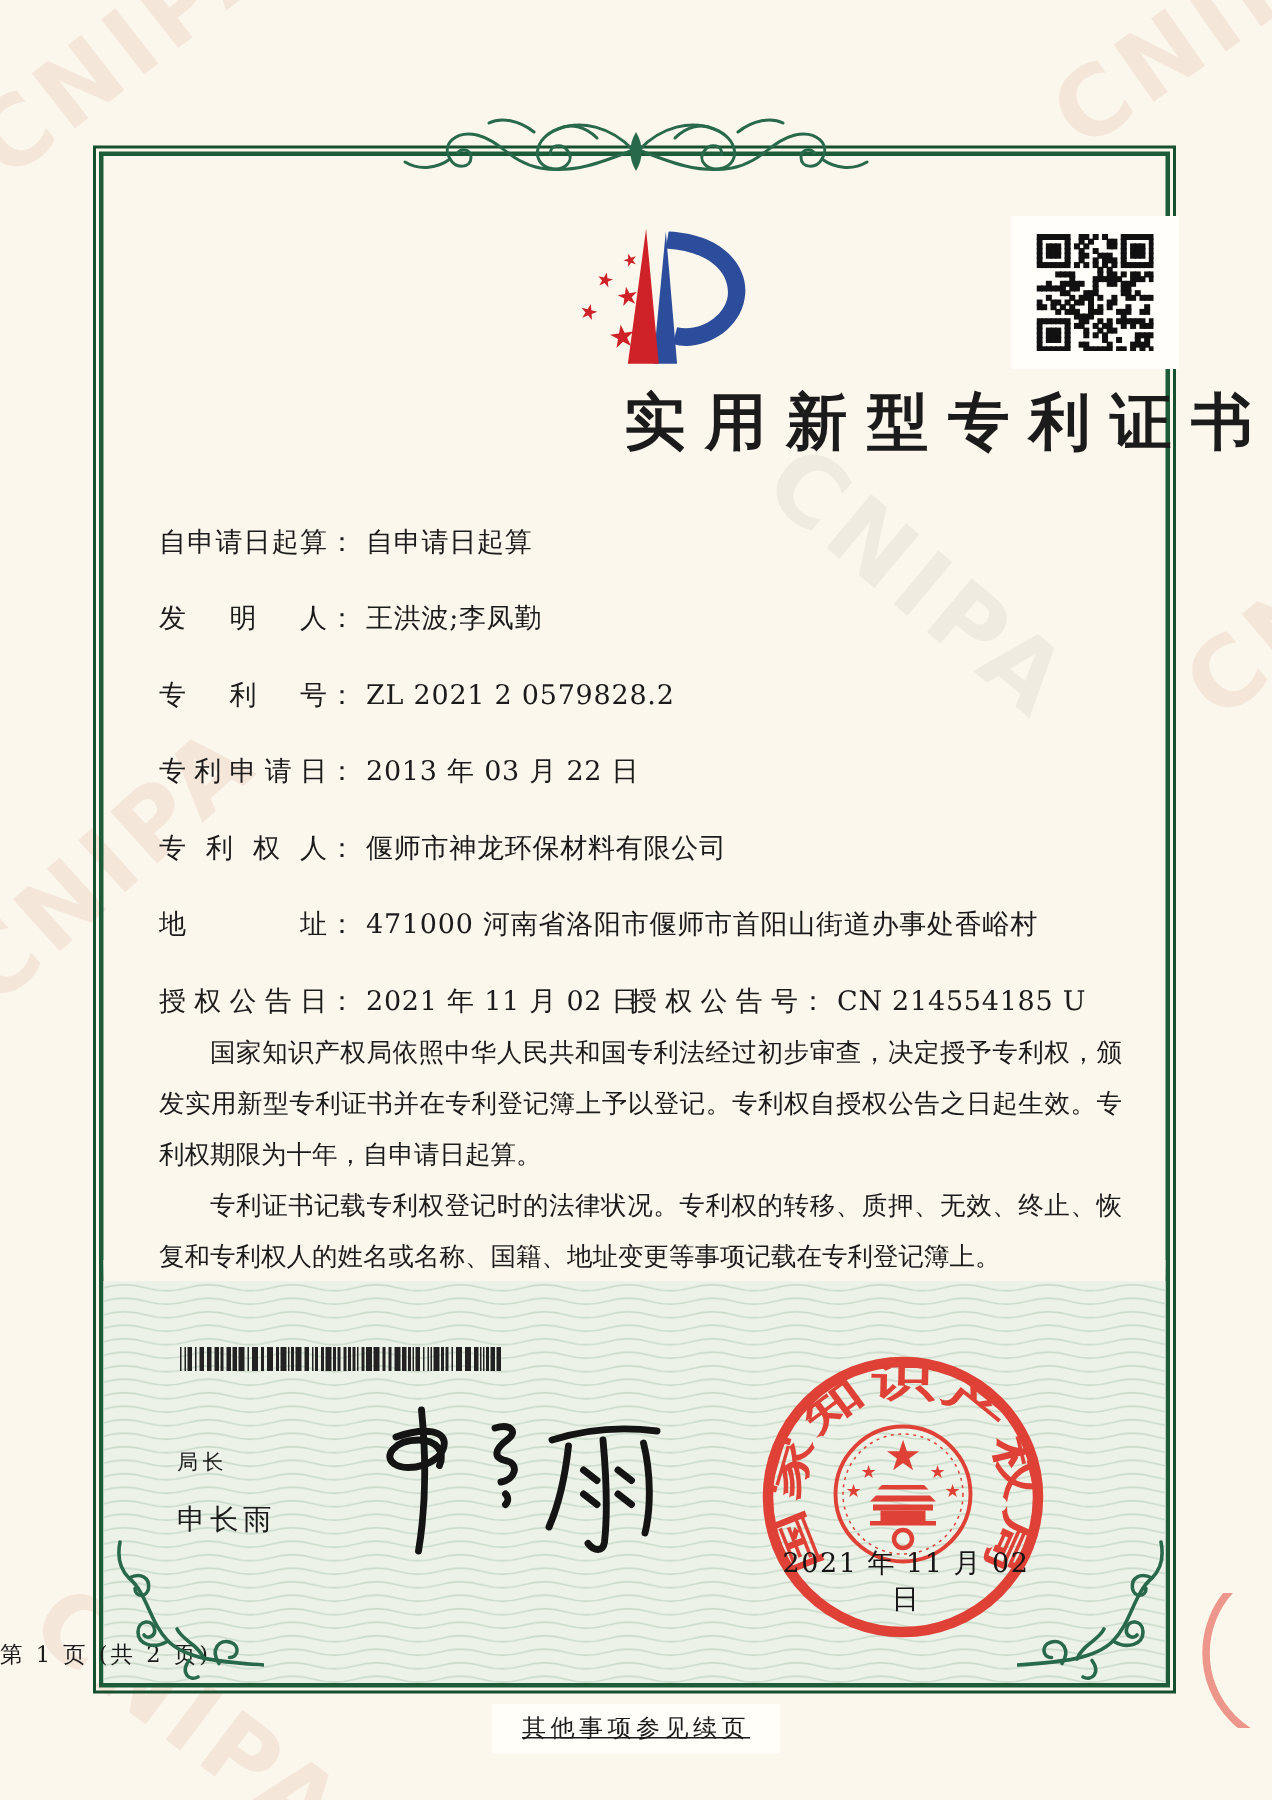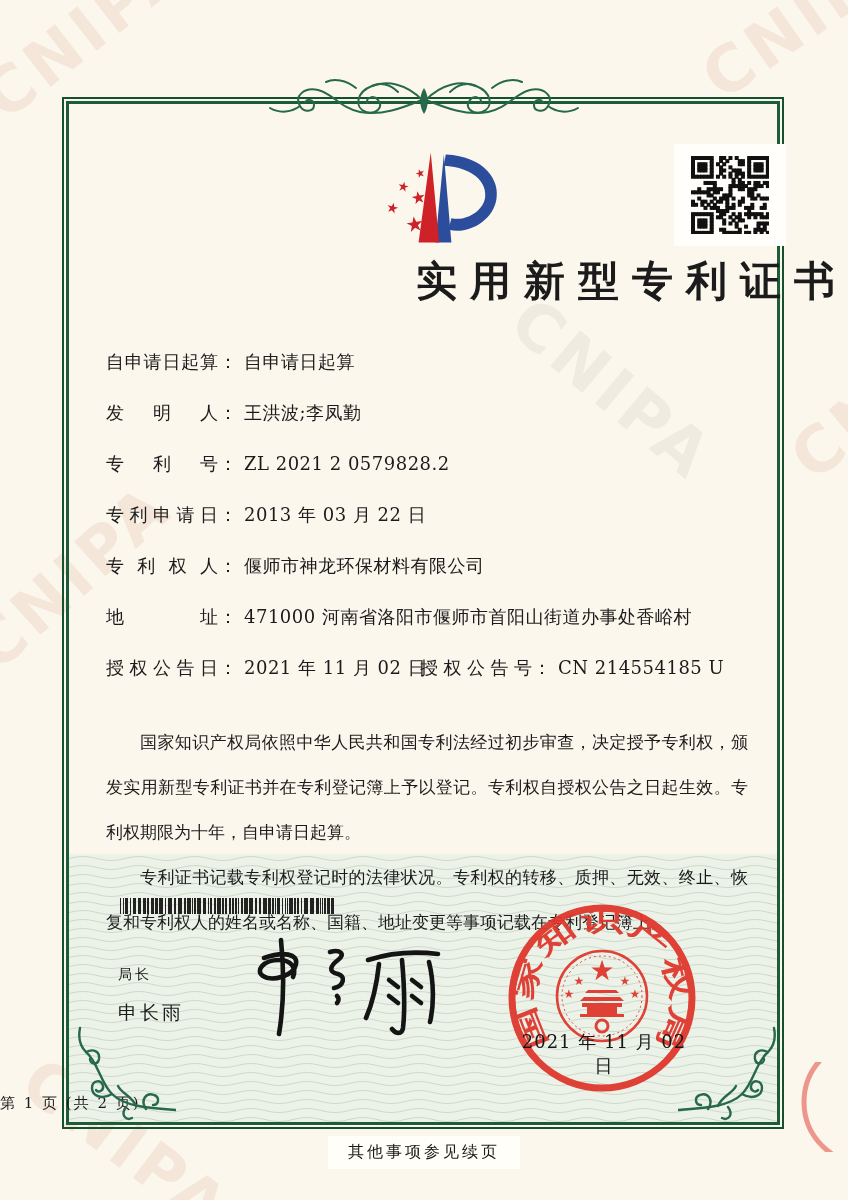--- a/index.html
+++ b/index.html
@@ -31,40 +31,40 @@
   .title{position:absolute;left:0;top:254px;width:848px;text-align:right;font-size:41px;
          font-weight:700;letter-spacing:13px;text-indent:13px;z-index:3;}
   
   .fields{position:absolute;left:106px;top:348px;width:648px;z-index:3;}
   .frow{margin-bottom:24px;font-size:18px;line-height:27px;white-space:nowrap;}
   .flabel{display:inline-block;width:112px;text-align:justify;text-align-last:justify;vertical-align:top;}
   .colon{display:inline-block;margin:0 7px 0 1px;}
   .fval{letter-spacing:.5px;}
   .fval-date{display:inline-block;width:176px;}
   
-  .paras{position:absolute;left:106px;top:720px;width:642px;font-size:17px;line-height:45px;
+  .paras{position:absolute;left:106px;top:685px;width:642px;font-size:17px;line-height:34px;
          text-align:justify;z-index:3;}
   .paras p{margin:0;text-indent:2em;}
   
   .band{position:absolute;left:69px;top:854px;width:708px;height:268px;background:#edf2e9;z-index:1;}
   .band:before{content:"";position:absolute;left:0;top:-14px;width:100%;height:14px;
                background:linear-gradient(#fcf7ed,rgba(237,242,233,0));}
   .barcode{position:absolute;left:120px;top:898px;z-index:2;}
   .signer-title{position:absolute;left:118px;top:966px;font-size:14px;letter-spacing:3px;z-index:2;}
   .signer-name{position:absolute;left:118px;top:1000px;font-size:19px;letter-spacing:3px;z-index:2;}
   .signature{position:absolute;left:238px;top:930px;z-index:2;}
   .seal{position:absolute;left:502px;top:898px;z-index:3;opacity:.94;}
   .seal-date{position:absolute;left:514px;top:1030px;width:180px;text-align:center;font-size:18px;
              letter-spacing:1px;color:#151515;z-index:4;}
   .page-no{position:absolute;left:0;top:1094px;width:848px;text-align:left;font-size:15px;
            letter-spacing:2px;z-index:3;}
   .red-arc{position:absolute;left:780px;top:1062px;z-index:2;opacity:.5;}
   
   .note{position:absolute;left:0;top:1136px;width:848px;text-align:center;z-index:3;}
-  .note span{display:inline-block;background:#fffef9;padding:6px 20px;font-size:16px;letter-spacing:3px;}
+  .note span{display:inline-block;background:#fffef9;padding:6px 20px;font-size:16px;letter-spacing:3px;text-decoration:underline;}
 </style>
 </head>
 <body>
 
 <div class="page">
 
   <div class="wm wm1">CNIPA</div>
   <div class="wm wm2">CNIPA</div>
   <div class="wm wm3">CNIPA</div>
   <div class="wm wm4">CNIPA</div>

